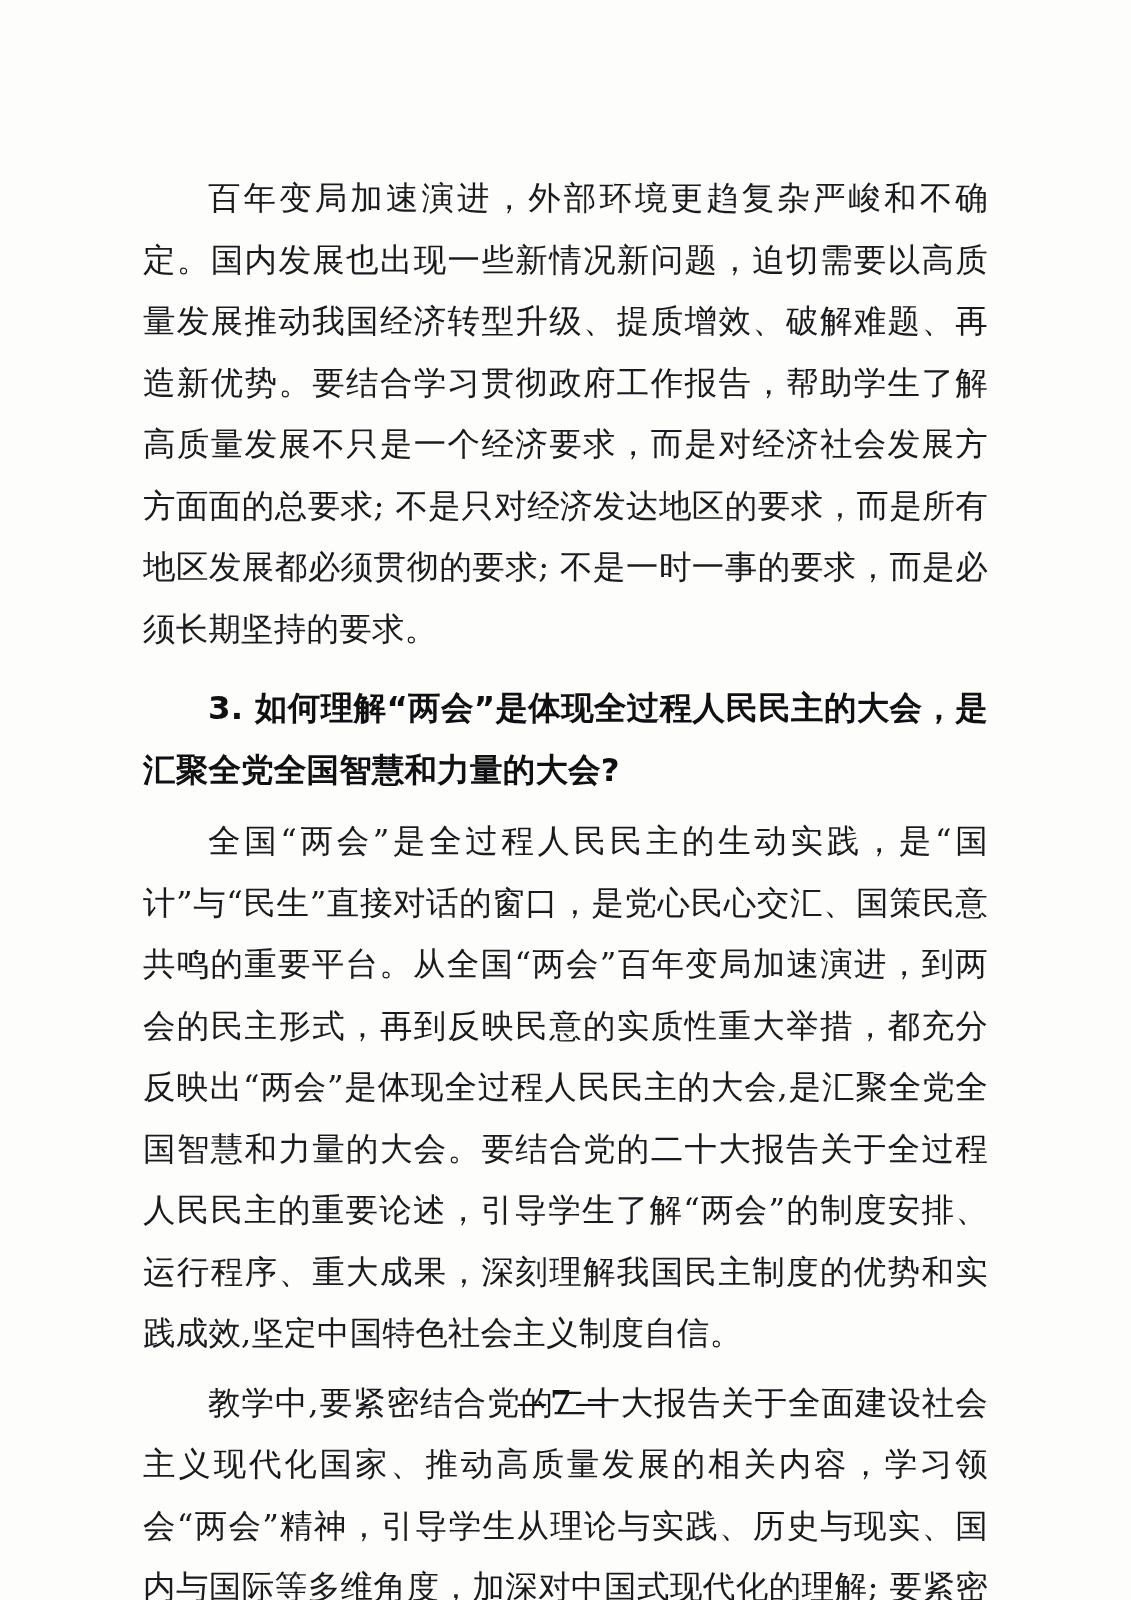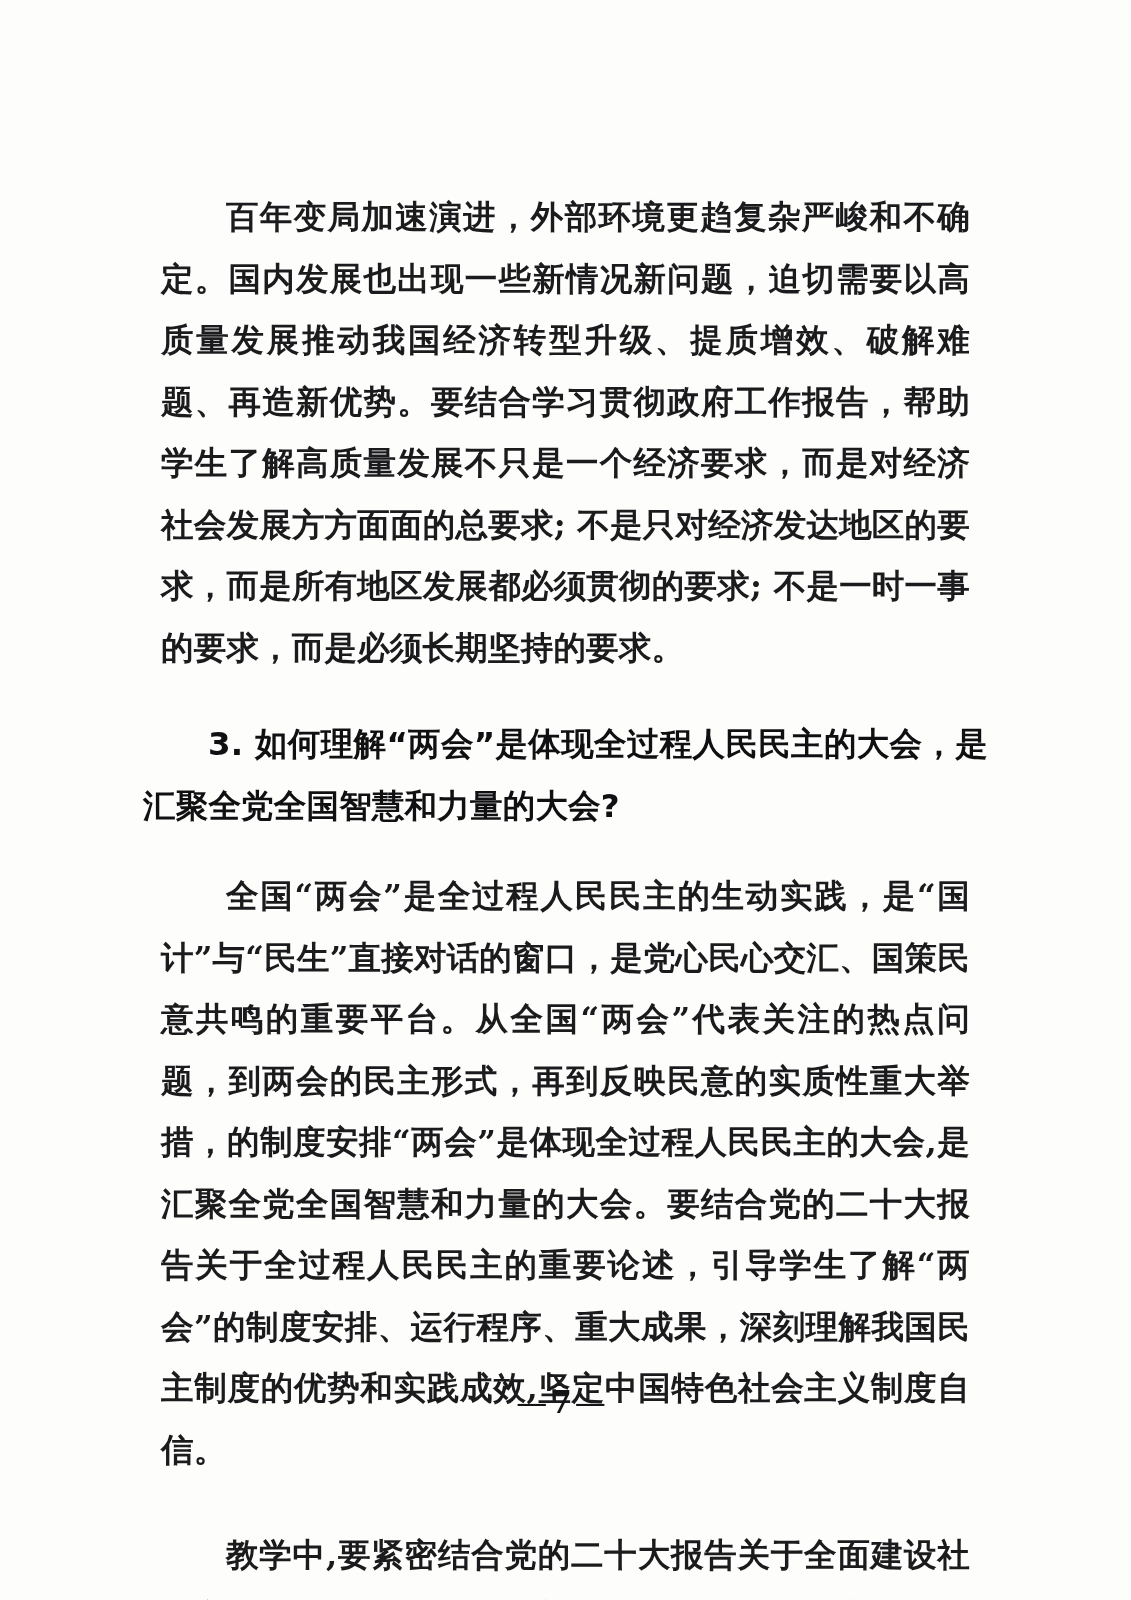--- a/index.html
+++ b/index.html
@@ -20,29 +20,29 @@
 
   
   .text-column {
     position: absolute;
     left: 143px;
     top: 168px;
     width: 845px;
   }
 
   .para {
-    margin: 18px;
+    margin: 0;
     font-size: 32.5px;
     line-height: 61.5px;
     color: #1b1b1d;
     text-align: justify;
     text-justify: inter-character;
     text-align-last: left;
     letter-spacing: 0.2px;
-    font-weight: 700;
+    font-weight: 400;
   }
 
   .para.indent {
     text-indent: 2em;
   }
 
   .heading {
     margin: 0;
     font-size: 32.5px;
     line-height: 61.5px;
@@ -92,21 +92,21 @@
   <div class="text-column">
 
     <p class="para indent">百年变局加速演进，外部环境更趋复杂严峻和不确定。国内发展也出现一些新情况新问题，迫切需要以高质量发展推动我国经济转型升级、提质增效、破解难题、再造新优势。要结合学习贯彻政府工作报告，帮助学生了解高质量发展不只是一个经济要求，而是对经济社会发展方方面面的总要求; 不是只对经济发达地区的要求，而是所有地区发展都必须贯彻的要求; 不是一时一事的要求，而是必须长期坚持的要求。</p>
 
     <div class="gap-before-heading"></div>
 
     <p class="heading">3. 如何理解“两会”是体现全过程人民民主的大会，是汇聚全党全国智慧和力量的大会?</p>
 
     <div class="gap-after-heading"></div>
 
-    <p class="para indent">全国“两会”是全过程人民民主的生动实践，是“国计”与“民生”直接对话的窗口，是党心民心交汇、国策民意共鸣的重要平台。从全国“两会”代表关注的热点问题，到两会的民主形式，再到反映民意的实质性重大举措，的制度安排“两会”是体现全过程人民民主的大会,是汇聚全党全国智慧和力量的大会。要结合党的二十大报告关于全过程人民民主的重要论述，引导学生了解“两会”的制度安排、运行程序、重大成果，深刻理解我国民主制度的优势和实践成效,坚定中国特色社会主义制度自信。</p>
+    <p class="para indent">全国“两会”是全过程人民民主的生动实践，是“国计”与“民生”直接对话的窗口，是党心民心交汇、国策民意共鸣的重要平台。从全国“两会”百年变局加速演进，到两会的民主形式，再到反映民意的实质性重大举措，都充分反映出“两会”是体现全过程人民民主的大会,是汇聚全党全国智慧和力量的大会。要结合党的二十大报告关于全过程人民民主的重要论述，引导学生了解“两会”的制度安排、运行程序、重大成果，深刻理解我国民主制度的优势和实践成效,坚定中国特色社会主义制度自信。</p>
 
     <div class="gap-between-paras"></div>
 
     <p class="para indent">教学中,要紧密结合党的二十大报告关于全面建设社会主义现代化国家、推动高质量发展的相关内容，学习领会“两会”精神，引导学生从理论与实践、历史与现实、国内与国际等多维角度，加深对中国式现代化的理解; 要紧密结合全国“两会”讨论</p>
 
   </div>
 
   <div class="page-number">
     <span class="dash">—</span><span class="num">7</span><span class="dash">—</span>
   </div>

